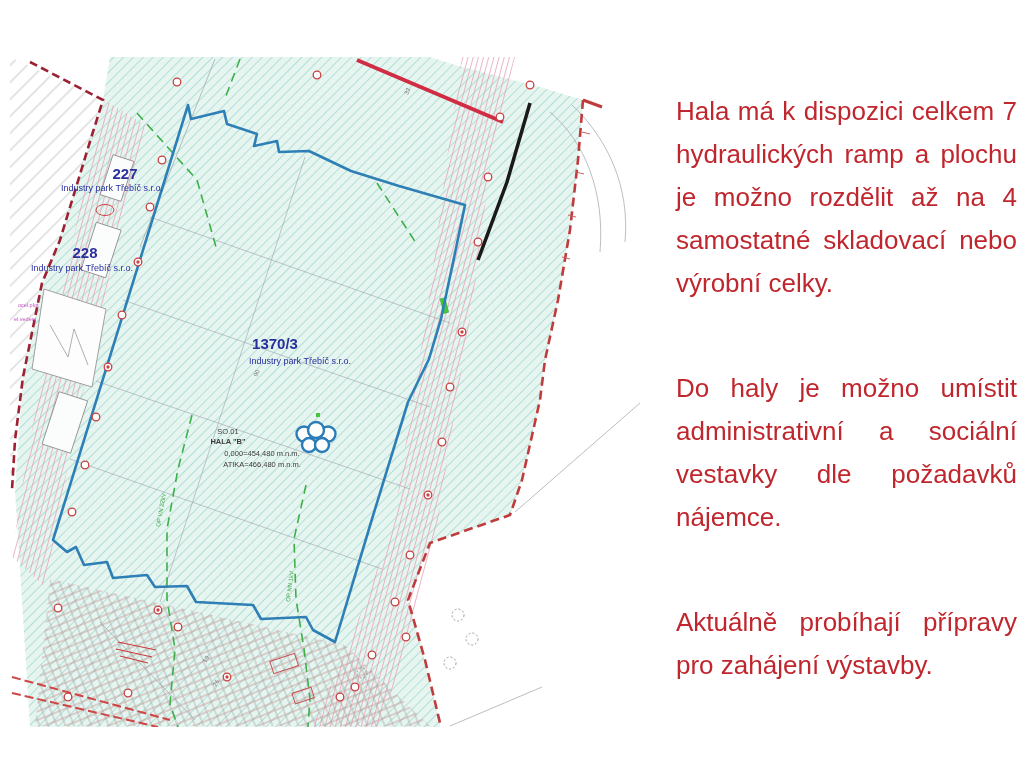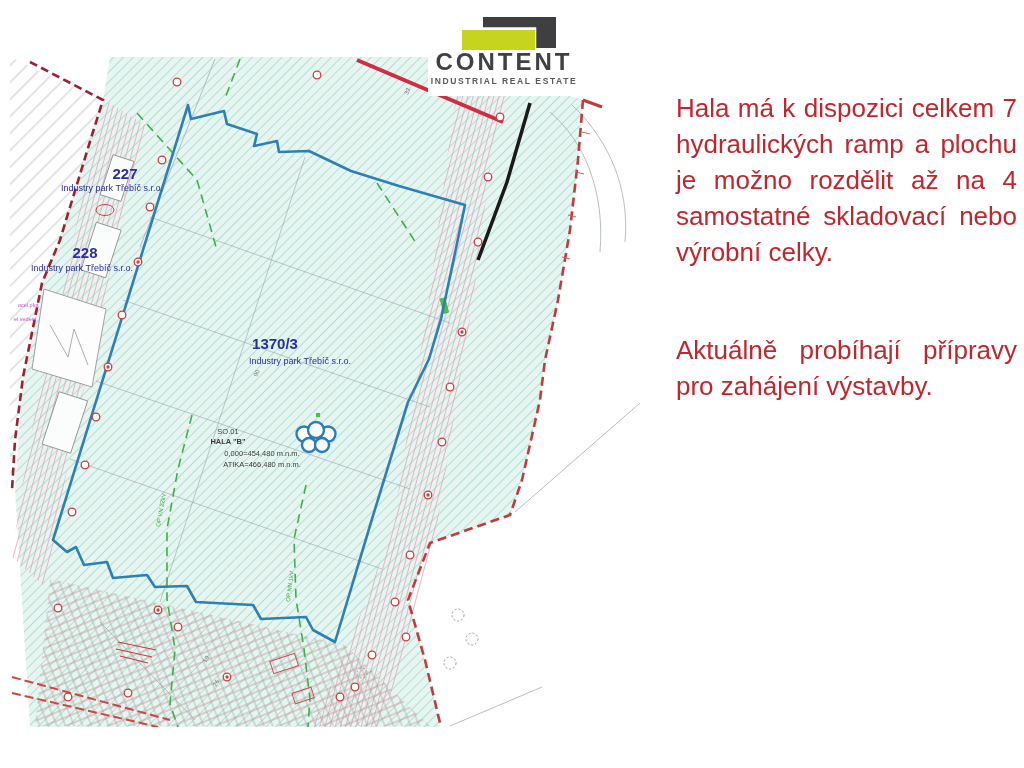--- a/index.html
+++ b/index.html
@@ -15,21 +15,21 @@
   .logo-dark{position:absolute;left:55px;top:17px;width:73px;height:31px;background:#3f3f41;
     clip-path:polygon(0 0,100% 0,100% 100%,73% 100%,73% 33%,0 33%);}
   .logo-yellow{position:absolute;left:34px;top:30px;width:73px;height:20px;background:#c6d420;}
   .logo-name{position:absolute;left:0;top:48px;width:152px;text-align:center;
     font-size:24px;font-weight:bold;letter-spacing:3px;color:#414042;}
   .logo-tagline{position:absolute;left:0;top:76px;width:152px;text-align:center;
     font-size:8.5px;font-weight:bold;letter-spacing:1.6px;color:#58595b;}
   
   .text-col{position:absolute;left:676px;top:90px;width:341px;}
   .text-col p{
-    margin:0 0 62px 0;font-size:26px;line-height:36px;color:#c0262d;
+    margin:0 0 62px 0;font-size:26px;line-height:43px;color:#c0262d;
     text-align:justify;font-weight:400;
   }
 </style>
 </head>
 <body>
 
 <div class="slide">
 
   <div class="map">
     <svg viewBox="0 0 652 670" xmlns="http://www.w3.org/2000/svg">
@@ -211,25 +211,20 @@
 
       <g font-family="Liberation Sans, sans-serif" fill="#777777" font-size="6">
         <text transform="translate(247,320) rotate(-65)">90</text>
         <text transform="translate(398,38) rotate(-70)">32</text>
         <text transform="translate(196,606) rotate(-60)">19</text>
         <text transform="translate(206,630) rotate(-60)">26</text>
       </g>
     </svg>
   </div>
 
-  <div class="logo">
-    <div class="logo-dark"></div>
-    <div class="logo-yellow"></div>
-    <div class="logo-name">CONTENT</div>
-    <div class="logo-tagline">INDUSTRIAL REAL ESTATE</div>
-  </div>
 
   <div class="text-col">
     <p>Hala má k dispozici celkem 7 hydraulických ramp a plochu je možno rozdělit až na 4 samostatné skladovací nebo výrobní celky.</p>
+    <p>Do haly je možno umístit administrativní a sociální vestavky dle požadavků nájemce.</p>
     <p>Aktuálně probíhají přípravy pro zahájení výstavby.</p>
   </div>
 
 </div>
 
 </body></html>

